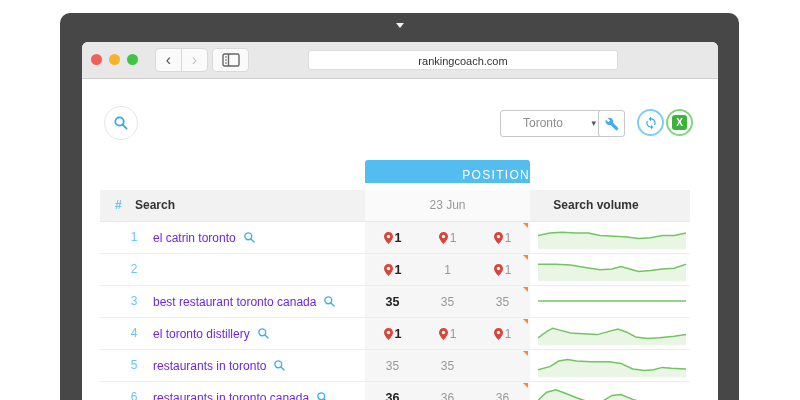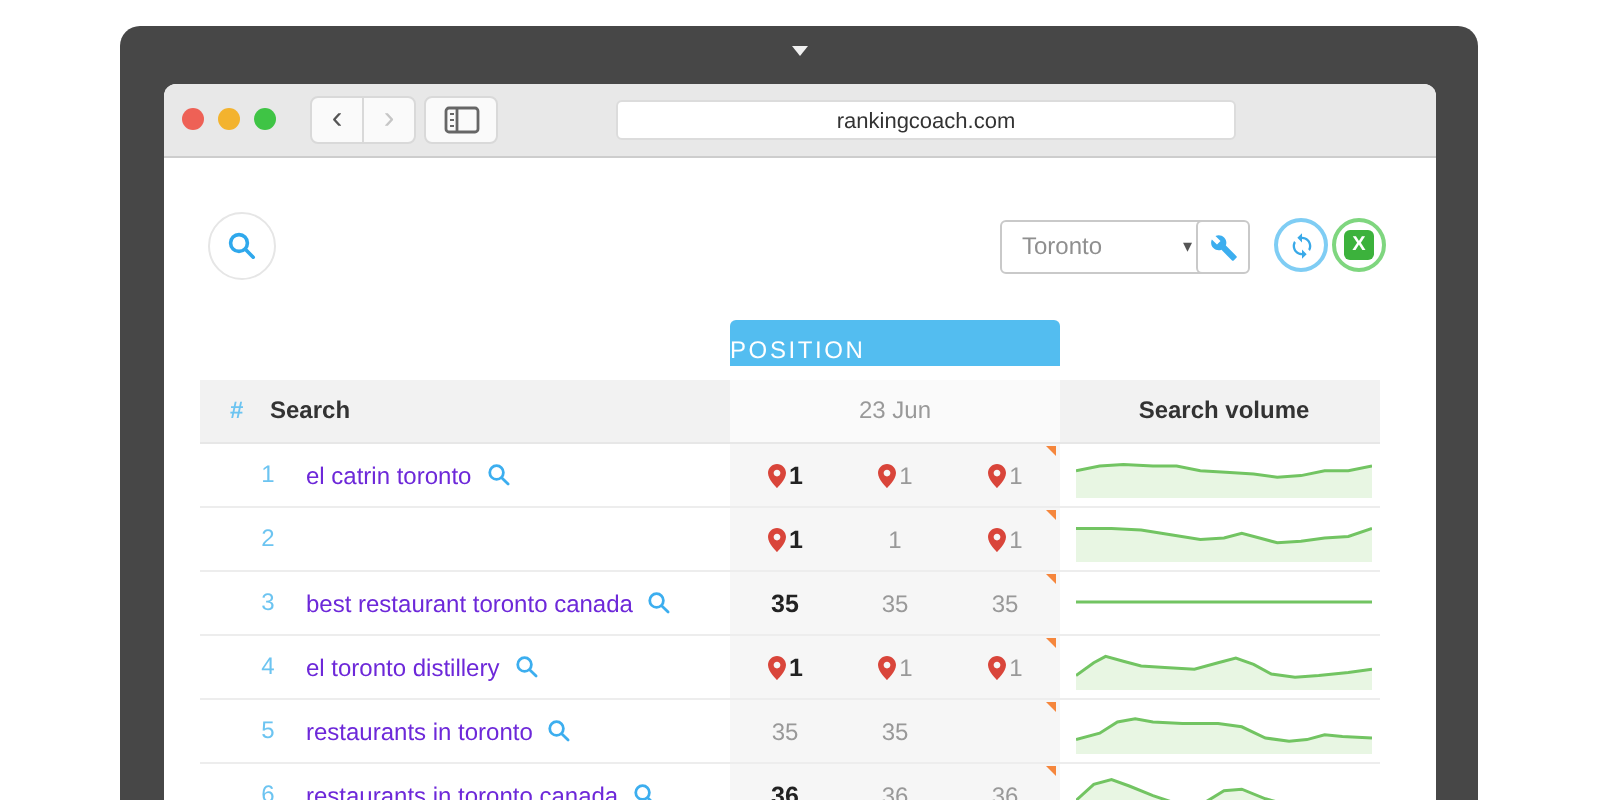--- a/index.html
+++ b/index.html
@@ -35,46 +35,46 @@
 
   
   .content{position:absolute;left:0;top:37px;right:0;bottom:0}
   .badge{position:absolute;left:22px;top:27px;width:34px;height:34px;border:1px solid #e6e6e6;
          border-radius:50%;background:#fff;display:flex;align-items:center;justify-content:center;
          box-sizing:border-box}
   .page-title{position:absolute;left:70px;top:31px;font-size:21px;color:#4a4a4a;font-weight:400}
 
   .loc-select{position:absolute;left:418px;top:31px;width:104px;height:27px;background:#fff;
          border:1px solid #c9c9c9;border-radius:3px;box-sizing:border-box;font-size:12px;
-         color:#8f8f8f;line-height:25px;padding-left:10px;cursor:pointer}
+         color:#8f8f8f;line-height:25px;padding-left:22px;cursor:pointer}
   .loc-caret{position:absolute;right:7px;top:0;font-size:9px;color:#555;line-height:25px}
   .wrench-btn{position:absolute;left:516px;top:31px;width:27px;height:27px;background:#fff;
          border:1px solid #c9c9c9;border-radius:3px;box-sizing:border-box;
          display:flex;align-items:center;justify-content:center;cursor:pointer}
   .round-btn{position:absolute;top:30px;width:27px;height:27px;border-radius:50%;background:#fff;
          box-sizing:border-box;display:flex;align-items:center;justify-content:center;cursor:pointer}
   .refresh-btn{left:555px;border:2px solid #7fcdf4}
   .excel-btn{left:584px;border:2px solid #7fd67f}
   .excel-sq{width:15px;height:15px;background:#3cb23c;border-radius:3px;color:#fff;font-size:10px;
          font-weight:bold;text-align:center;line-height:15px}
 
   .pos-tab{position:absolute;left:283px;top:81px;width:165px;height:23px;background:#53bdf0;
          border-radius:3px 3px 0 0;color:#fff;font-size:12px;letter-spacing:1.3px;
-         text-align:left;line-height:30px;cursor:pointer}
+         text-align:right;line-height:30px;cursor:pointer}
 
   .thead{position:absolute;left:18px;top:111px;width:590px;height:31px;background:#f2f2f2}
   .thead-pos{position:absolute;left:265px;top:0;width:165px;height:31px;background:#fafafa}
   .th{position:absolute;top:0;line-height:31px;font-size:12px}
   .th-num{left:15px;color:#6cc4f1;font-weight:bold}
   .th-kw{left:35px;color:#333;font-weight:bold}
   .th-col{width:55px;text-align:center}
   .th-today{left:265px;color:#333;font-weight:bold}
   .th-p1{left:320px;color:#999}
   .th-p2{left:375px;color:#999}
-  .th-vol{left:452px;width:120px;text-align:center;color:#333;font-weight:bold}
+  .th-vol{left:436px;width:120px;text-align:center;color:#333;font-weight:bold}
 
   .rows{position:absolute;left:18px;top:142px;width:590px}
   .row{position:relative;height:31px;border-top:1px solid #ededed;background:#fff}
   .row:first-child{border-top:1px solid #e7e7e7}
   .cell-num{position:absolute;left:27px;top:0;width:14px;text-align:center;line-height:31px;
          font-size:12px;color:#6cc4f1}
   .cell-kw{position:absolute;left:53px;top:0;height:31px;display:flex;align-items:center;
          font-size:12px;color:#6d28d9;cursor:pointer}
   .kw-mag{margin-left:7px}
   .pos-block{position:absolute;left:265px;top:0;width:165px;height:31px;background:#f6f6f6;

